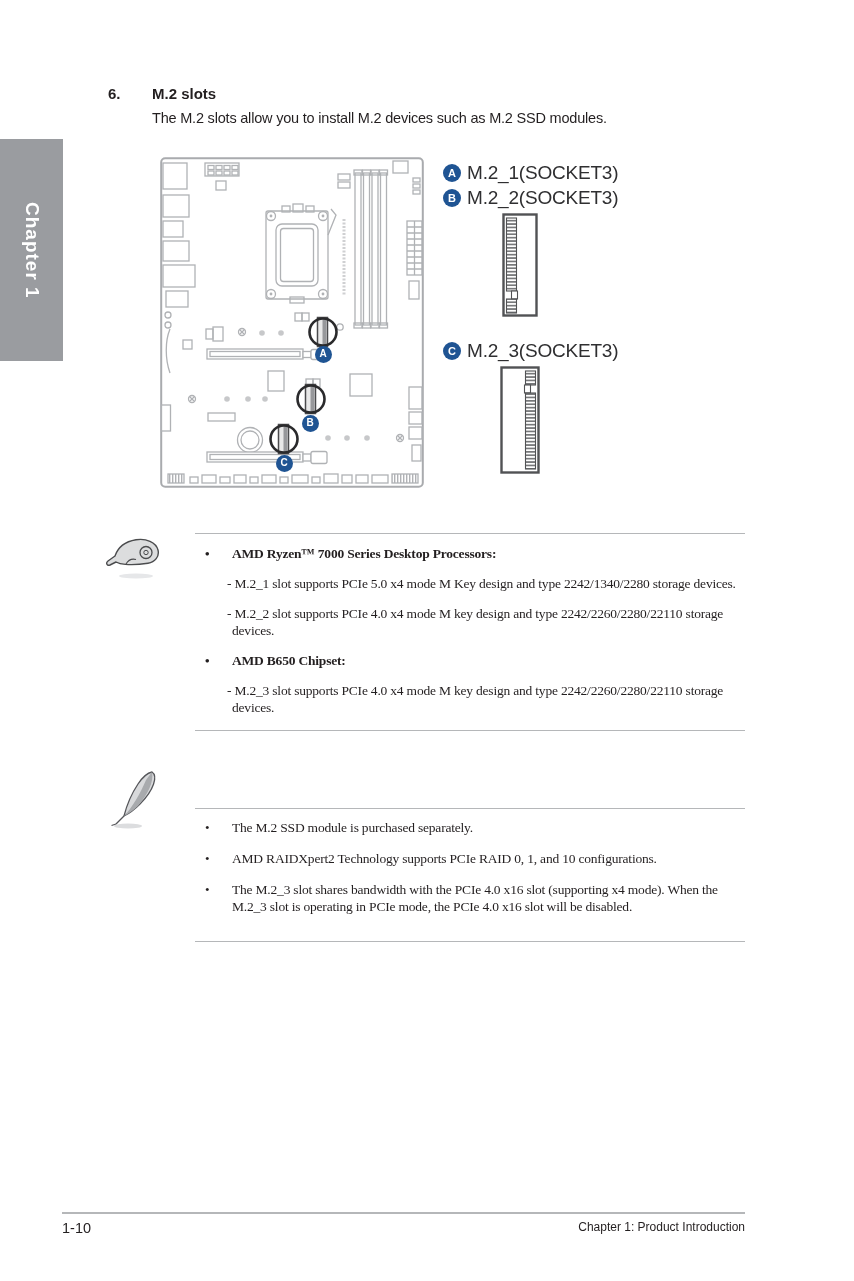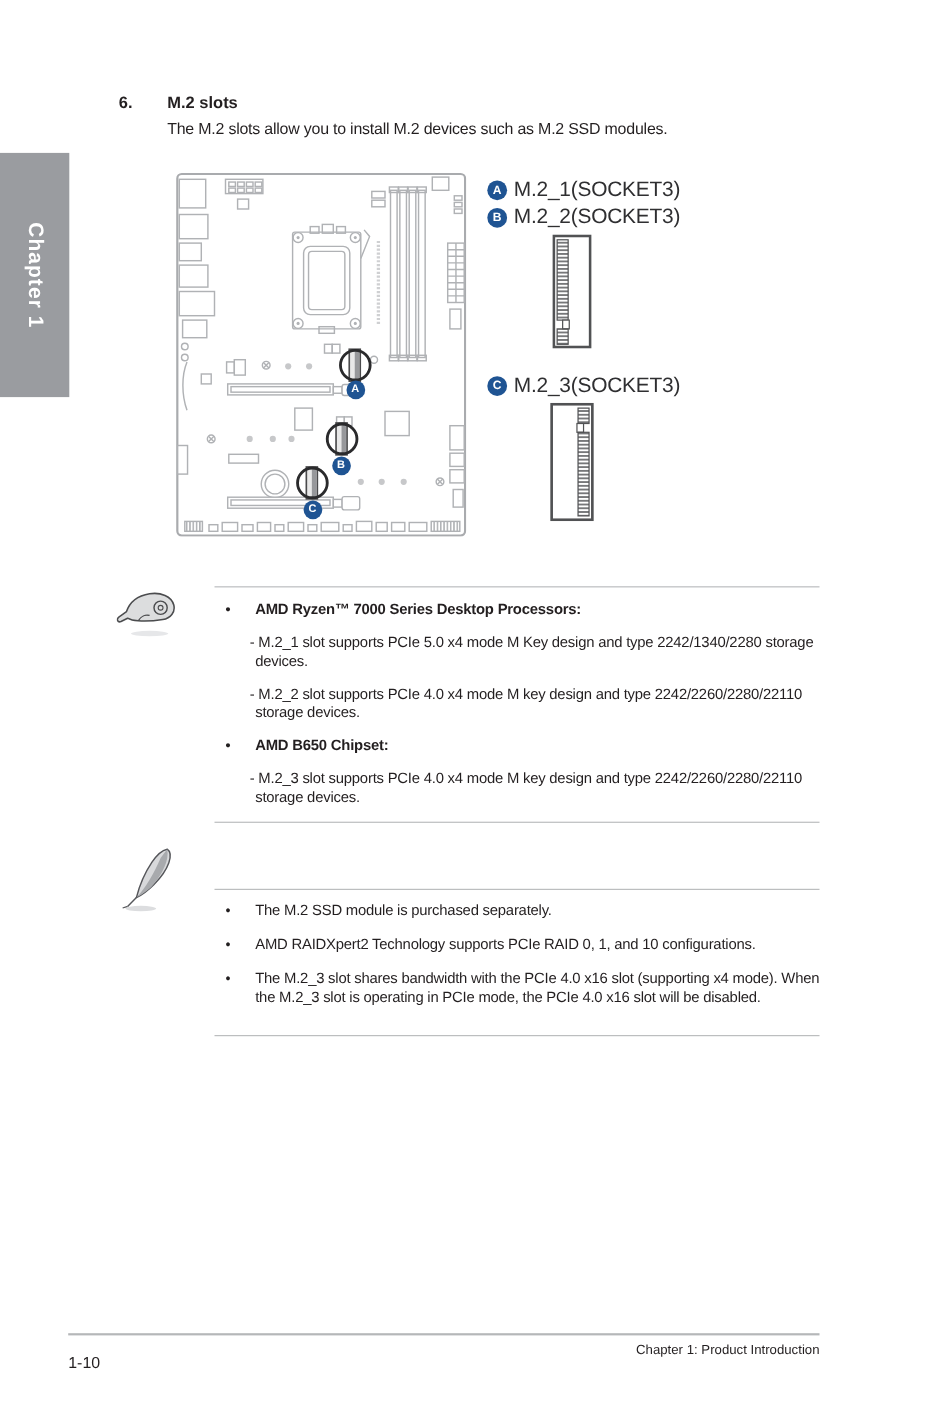--- a/index.html
+++ b/index.html
@@ -28,35 +28,35 @@
   }
   .board-badge{width:17px;height:17px;font-size:10px;}
   .row-badge{width:18px;height:18px;font-size:11px;position:static;flex:0 0 18px;}
   .callout-row{position:absolute;display:flex;align-items:center;gap:6px;}
   .callout-label{font-size:19px;letter-spacing:-0.2px;color:#2f2f31;}
   .connector{position:absolute;}
   
   .note{
     position:absolute;left:195px;width:550px;
     border-top:1px solid #b5b7b9;border-bottom:1px solid #b5b7b9;
-    font-size:13.5px;line-height:17px;letter-spacing:-0.2px;
+    font-size:13.5px;line-height:17px;letter-spacing:-0.2px;font-family:Liberation Serif, serif;
   }
   .note1{top:533px;padding:11px 0 14px 0;}
   .note2{top:808px;padding:10px 0 12px 0;}
   .n-item{position:relative;padding-left:37px;margin:0 0 13px 0;}
   .n-item:last-child{margin-bottom:0;}
   .n-item.bullet::before{content:"\2022";position:absolute;left:10px;top:0;font-size:13px;}
   .n-head{font-weight:bold;}
   .n-sub{padding-left:37px;margin:0 0 13px 0;text-indent:-5px;}
   .n-sub:last-child{margin-bottom:0;}
   .note2 .n-item{margin-bottom:14px;}
   .note-icon{position:absolute;}
   
   .footer-line{position:absolute;left:62px;top:1212px;width:683px;height:2px;background:#b5b7b9;}
-  .footer-left{position:absolute;left:62px;top:1220px;font-size:14.5px;margin-top:12px;}
+  .footer-left{position:absolute;left:62px;top:1220px;font-size:14.5px;}
   .footer-right{position:absolute;left:62px;top:1220px;width:683px;text-align:right;font-size:12px;}
   svg .ln{fill:none;stroke:#b0b2b5;stroke-width:1.3;}
   svg .lnf{fill:#fff;stroke:#b0b2b5;stroke-width:1.3;}
 </style>
 </head>
 <body>
 
 <div class="page">
 
   <div class="chapter-tab">

